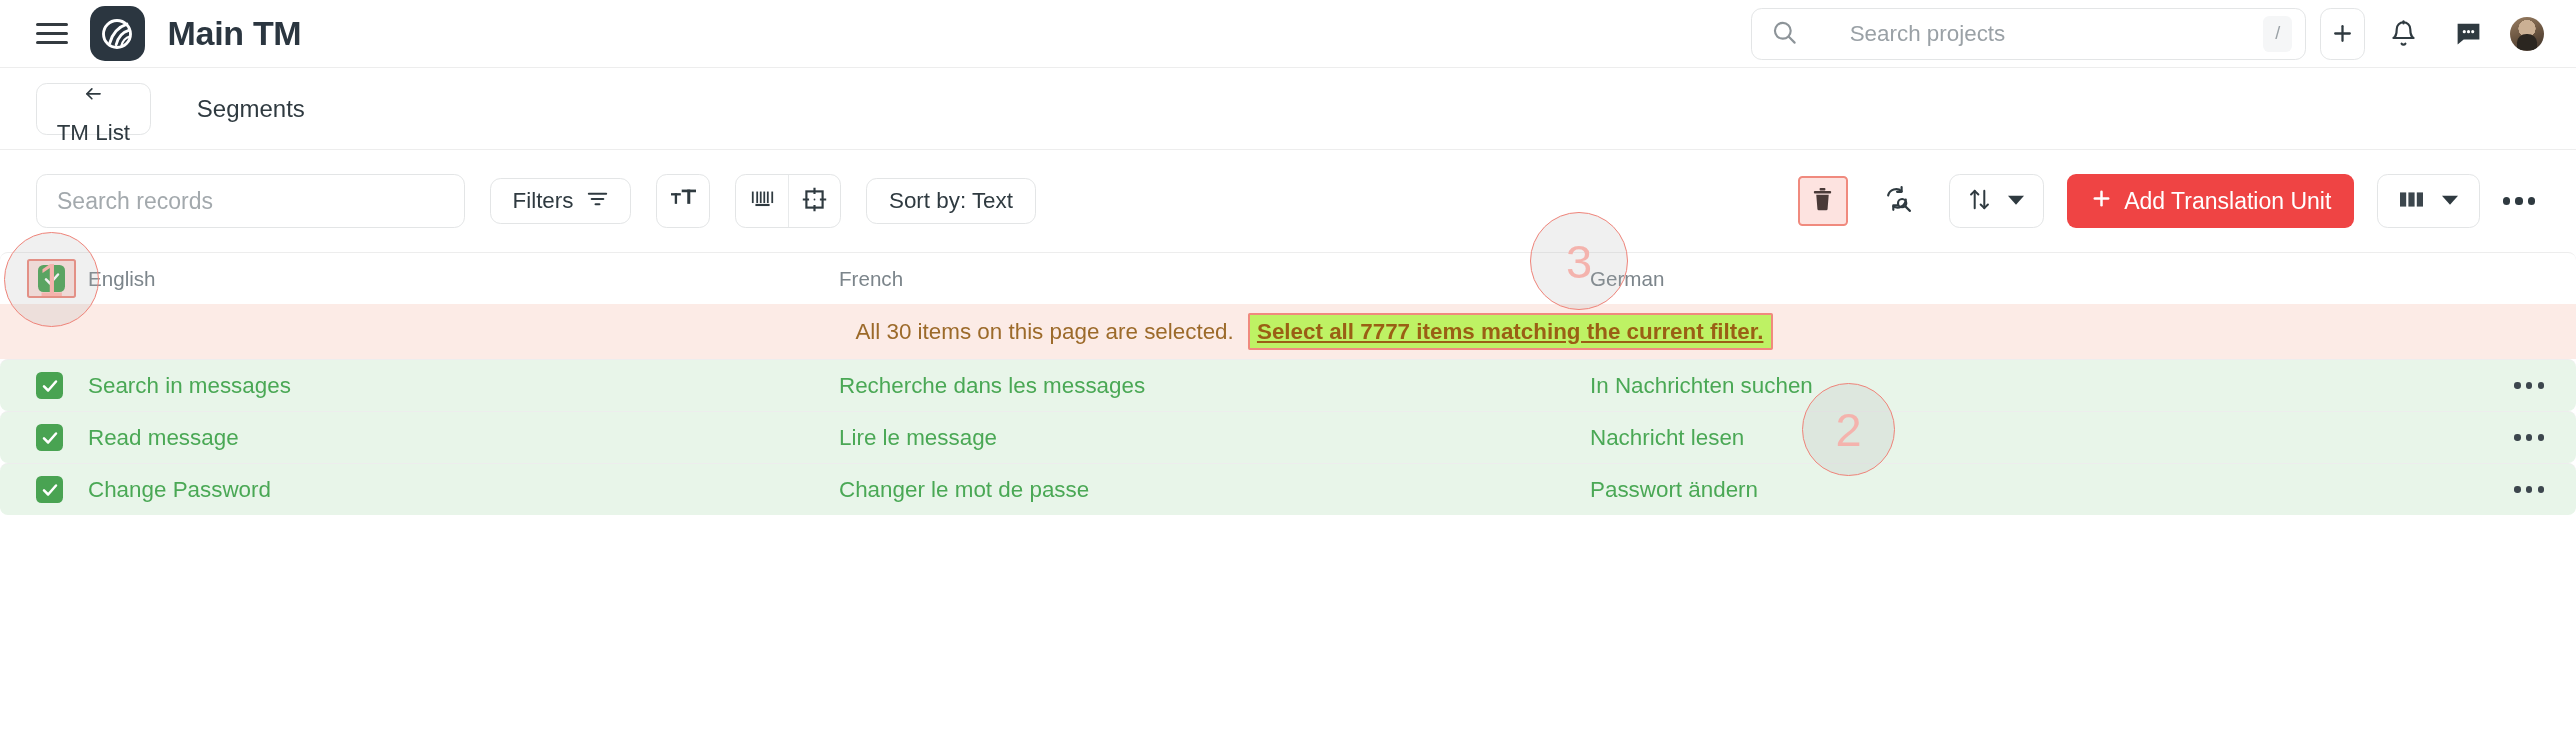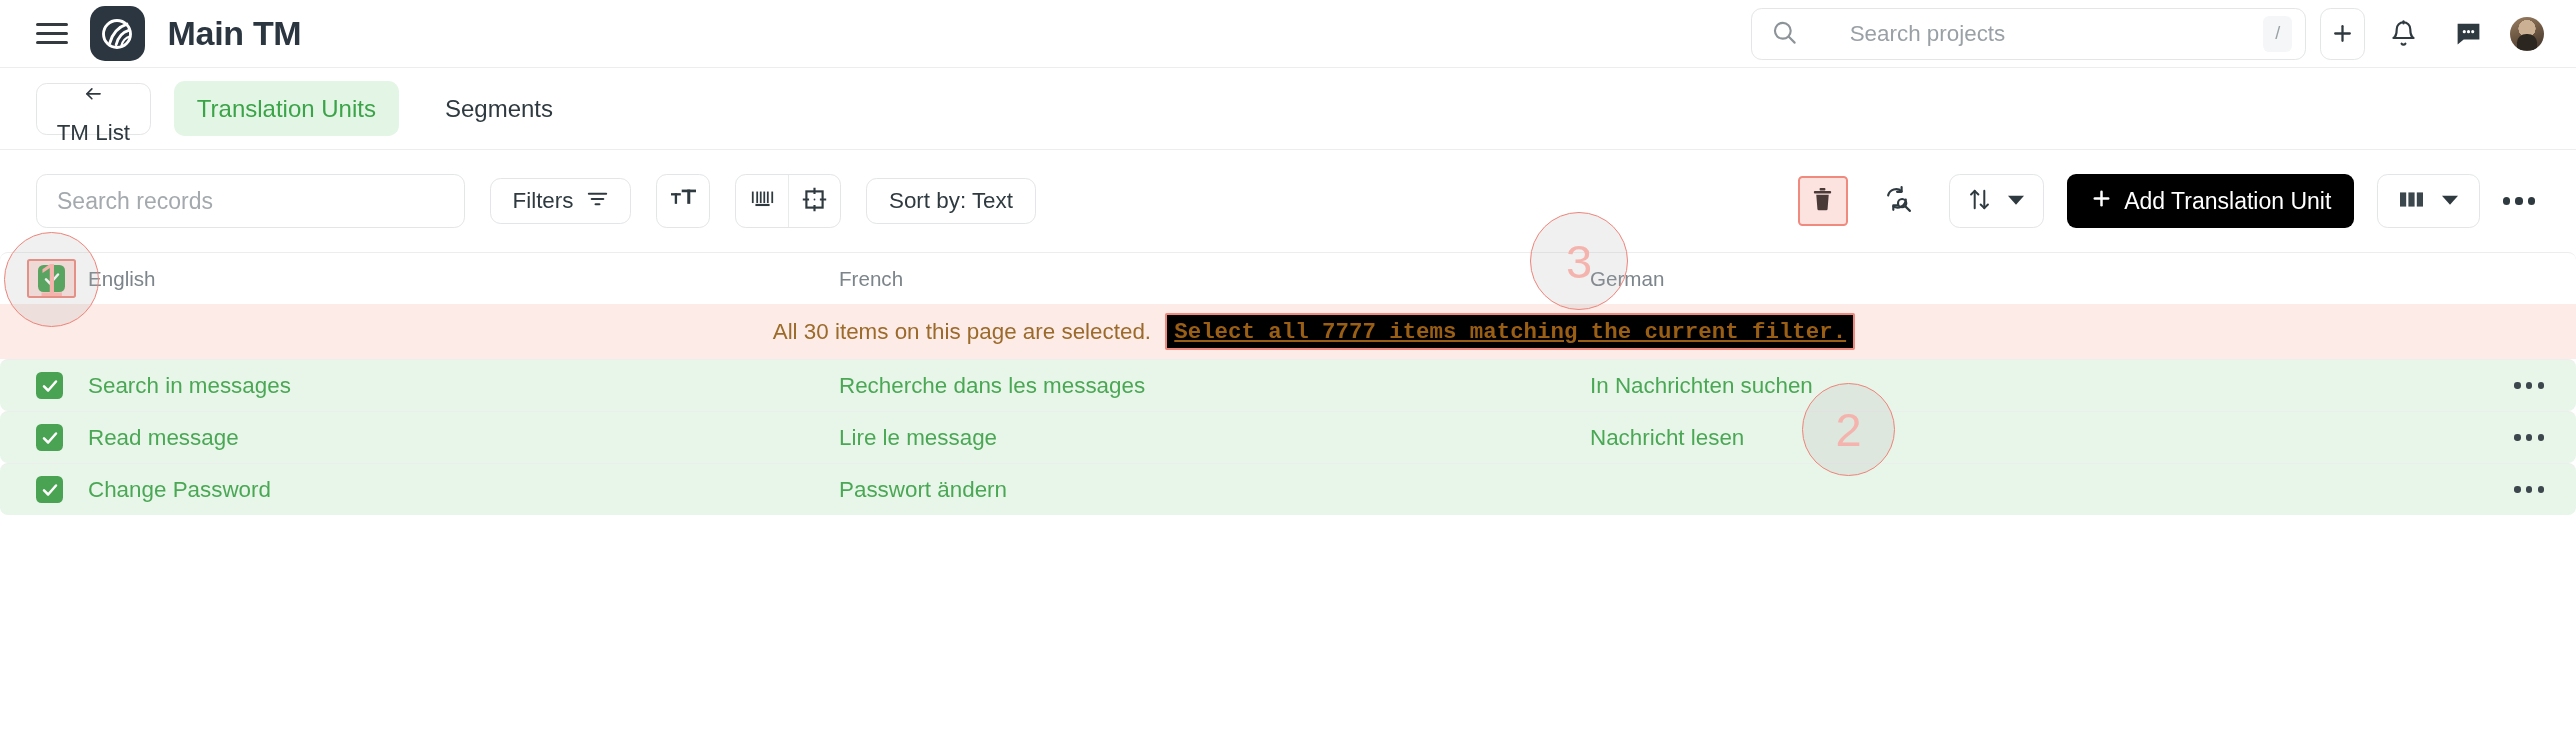--- a/index.html
+++ b/index.html
@@ -234,21 +234,21 @@
     border-radius: 10.7px;
     background: #fff;
     display: flex; align-items: center; justify-content: center;
     gap: 16px;
     padding: 0 18px;
     cursor: pointer;
     margin-left: 23px;
   }
   .add-btn {
     height: 54px;
-    background: #000000;
+    background: #ef4444;
     border-radius: 9px;
     color: #fff;
     font-size: 23px;
     display: flex; align-items: center; justify-content: center;
     gap: 11.6px;
     padding: 0 23px;
     cursor: pointer;
     margin-left: 23px;
     white-space: nowrap;
   }
@@ -325,25 +325,24 @@
     background: #fcebe6;
     position: relative;
     padding-left: 52px;
   }
   .banner-text {
     font-size: 22.4px;
     color: #9c6a2a;
   }
   .banner-link-box {
     border: 2.7px solid #f08a7e;
-    background: #000000;
+    background: #bef264;
     padding: 3.6px 7.2px;
     margin-left: 14px;
     border-radius: 1.8px;
-    font-family: Liberation Mono, monospace;
   }
   .banner-link {
     font-size: 22.4px;
     font-weight: 700;
     color: #9a5f14;
     text-decoration: underline;
     cursor: pointer;
     white-space: nowrap;
   }
 
@@ -432,23 +431,20 @@
   <div class="tm-list-btn">
     <span>
       <svg width="23" height="19.7" viewBox="0 0 24 24" fill="none" stroke="#2f3a40" stroke-width="2" stroke-linecap="round" stroke-linejoin="round">
         <line x1="20" y1="12" x2="4" y2="12"></line>
           <polyline points="10,6 4,12 10,18"></polyline>
       </svg>
     </span>
     <span>TM List</span>
   </div>
 
-  <div class="tab active">
-    <span>Translation Units</span>
-  </div>
 
   <div class="tab">
     <span>Segments</span>
   </div>
 </div>
 
 <div class="toolbar">
 
   <div class="records-search">
     <input type="text" placeholder="Search records" style="">
@@ -650,20 +646,21 @@
 
   <div class="trow row-sel">
     <div class="cell-check">
       <div class="chk">
         <svg width="18" height="18" viewBox="0 0 24 24" fill="none" stroke="#fff" stroke-width="3.4" stroke-linecap="round" stroke-linejoin="round">
           <polyline points="4,12.5 9.5,18 20,6"></polyline>
         </svg>
       </div>
     </div>
     <div class="celltext col-en">Change Password</div>
+    <div class="celltext col-fr">Changer le mot de passe</div>
     <div class="celltext col-de">Passwort ändern</div>
     <div class="col-act">
       <span class="rowdots">
           <i></i>
           <i></i>
           <i></i>
         </span>
     </div>
   </div>
 

